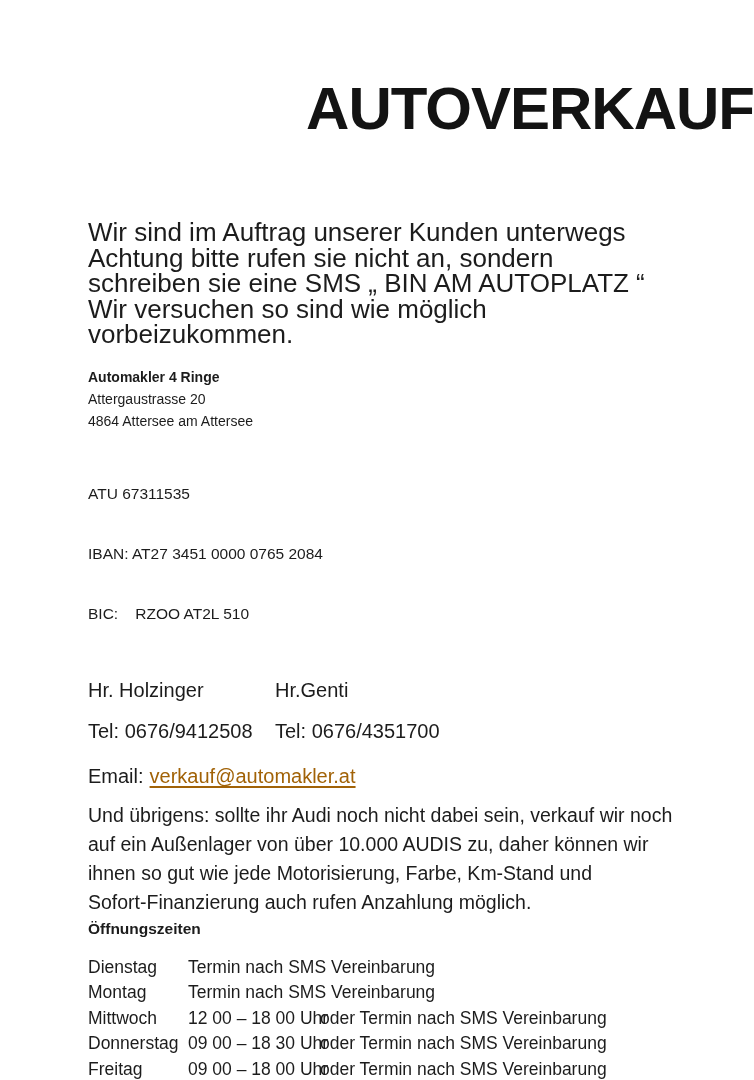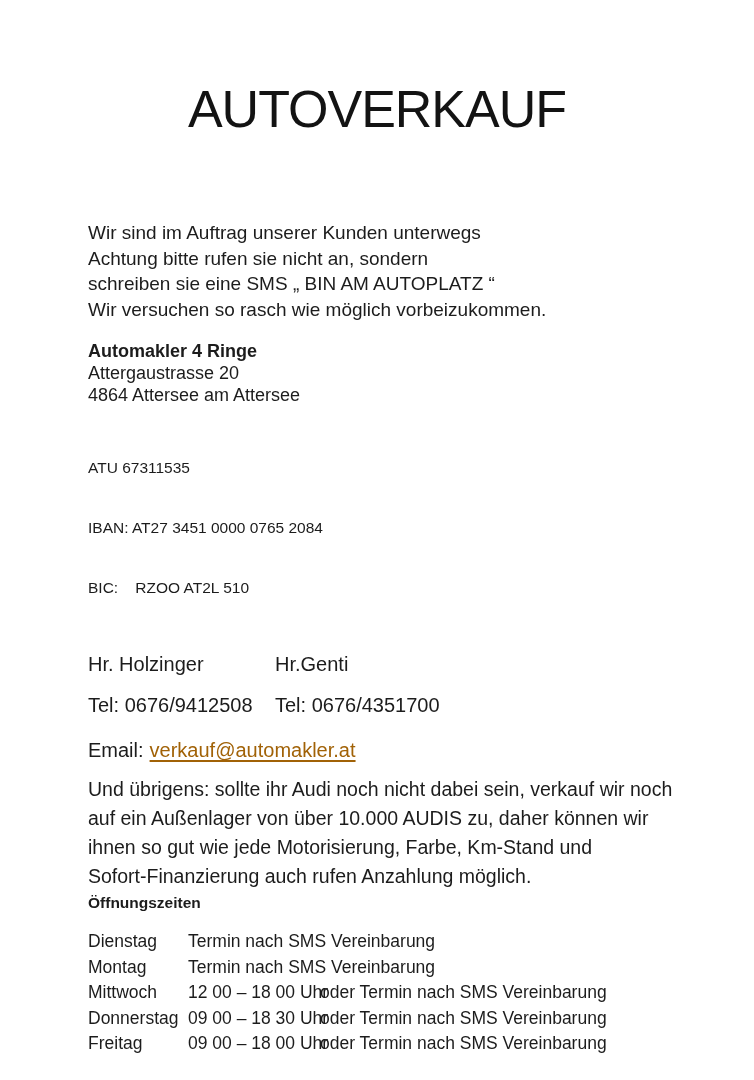--- a/index.html
+++ b/index.html
@@ -12,38 +12,38 @@
     width: 754px;
     height: 1080px;
     margin: 0 auto;
     background: #ffffff;
     font-family: "Liberation Sans", "DejaVu Sans", sans-serif;
     color: #1c1c1c;
     overflow: hidden;
   }
   .title {
     margin: 74px 0 0 0;
-    font-size: 52px;
+    font-size: 60px;
     line-height: 70px;
-    font-weight: 400;
+    font-weight: 700;
     letter-spacing: -1px;
-    text-align: center;
+    text-align: right;
     color: #131313;
   }
   .content {
     padding: 0 60px 0 88px;
   }
   .intro {
     margin-top: 76px;
-    font-size: 19px;
+    font-size: 26px;
     line-height: 25.5px;
   }
   .address {
     margin-top: 18px;
-    font-size: 18px;
+    font-size: 14px;
     line-height: 22px;
   }
   .address .company-name {
     font-weight: 700;
   }
   .bank {
     margin-top: 12px;
     font-size: 15.5px;
     line-height: 20px;
     white-space: pre-wrap;
@@ -106,21 +106,21 @@
 <div class="page">
 
   <h1 class="title">AUTOVERKAUF</h1>
 
   <div class="content">
 
     <div class="intro">
       <div>Wir sind im Auftrag unserer Kunden unterwegs</div>
       <div>Achtung bitte rufen sie nicht an, sondern</div>
       <div>schreiben sie eine SMS „ BIN AM AUTOPLATZ “</div>
-      <div>Wir versuchen so rasch wie möglich vorbeizukommen.</div>
+      <div>Wir versuchen so sind wie möglich vorbeizukommen.</div>
     </div>
 
     <div class="address">
       <div class="company-name">Automakler 4 Ringe</div>
       <div>Attergaustrasse 20</div>
       <div>4864 Attersee am Attersee</div>
     </div>
 
     <div class="bank">
       <div>ATU 67311535</div>

